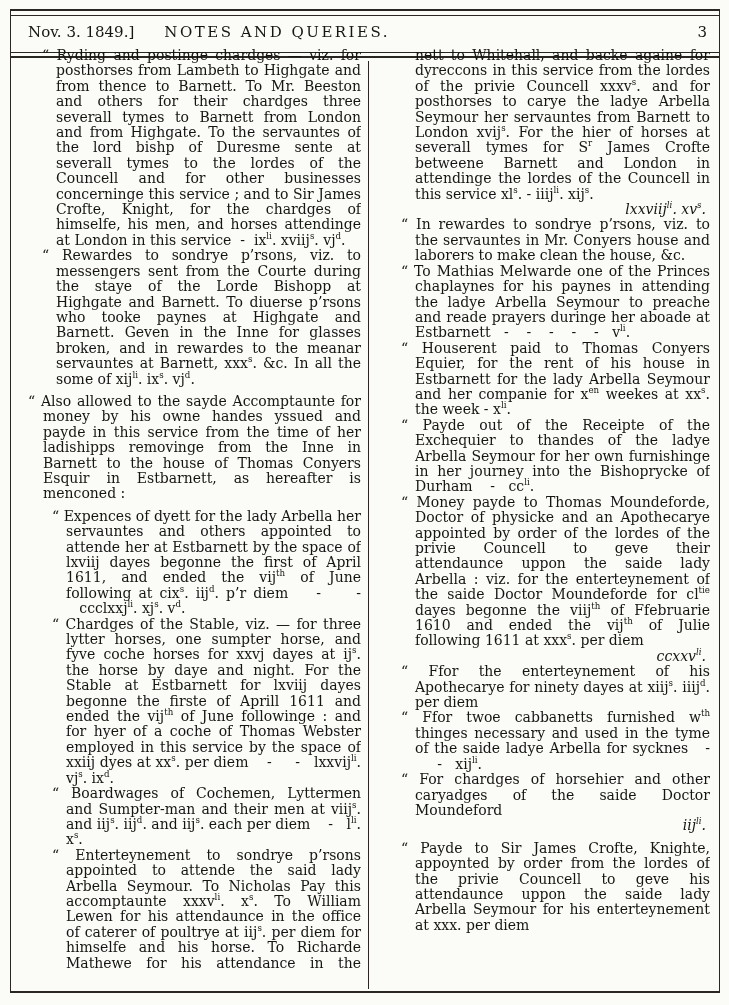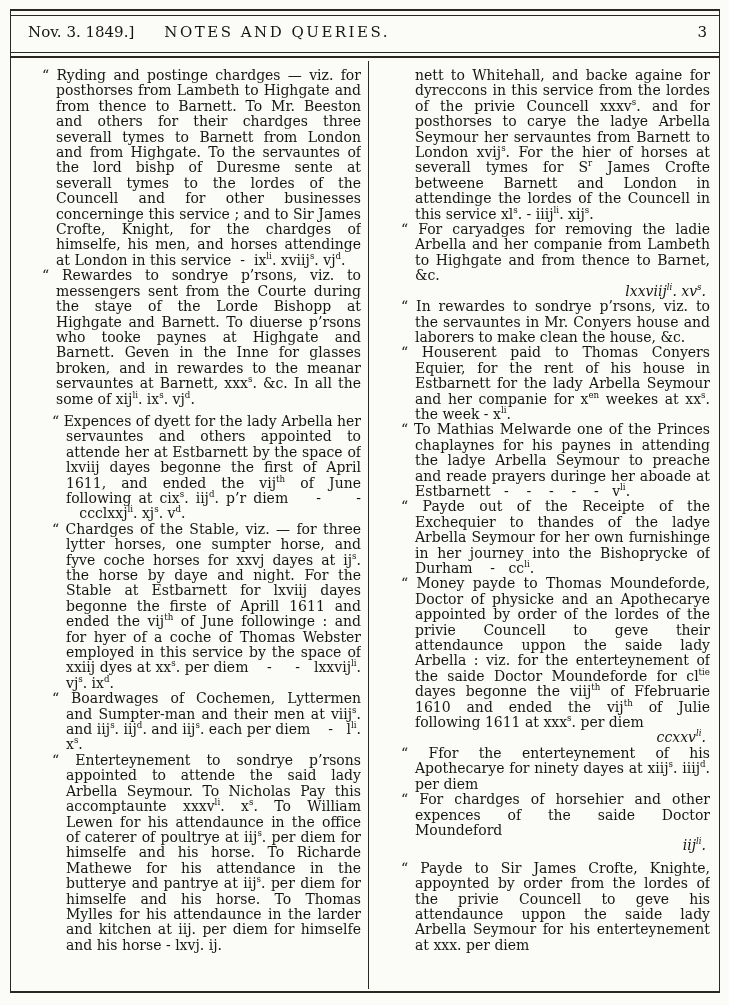--- a/index.html
+++ b/index.html
@@ -18,21 +18,21 @@
   .frame-right{left:719px;top:9px;height:984px;width:0;border-left:1px solid #2a2723;}
   .divider{left:368px;top:61px;height:928px;width:0;border-left:1px solid #2a2723;}
 
   
   .header{position:absolute;top:23px;left:28px;right:22px;display:flex;align-items:baseline;}
   .header-date{font-size:15px;white-space:nowrap;}
   .header-title{flex:1;text-align:left;font-size:15px;letter-spacing:2.5px;white-space:nowrap;margin-left:30px;}
   .header-page{font-size:15px;white-space:nowrap;}
 
   
-  .col{position:absolute;top:68px;width:333px;height:924px;overflow:hidden;
+  .col{position:absolute;top:48px;width:333px;height:924px;overflow:hidden;
        font-size:14px;line-height:15.4px;text-align:justify;}
   .col-left{left:28px;}
   .col-right{left:377px;}
 
   .para{margin:0;}
   .q0{padding-left:15px;text-indent:-15px;}
   .q1{padding-left:28px;text-indent:-14px;}
   .q2{padding-left:38px;text-indent:-14px;}
   .cont{padding-left:38px;text-indent:0;}
   .gap{margin-top:7px;}
@@ -53,36 +53,37 @@
     <span class="header-title">NOTES AND QUERIES.</span>
     <span class="header-page">3</span>
   </div>
 
   <div class="rule rule-header"></div>
   <div class="rule divider"></div>
 
   <div class="col col-left">
       <div class="para q1">“ Ryding and postinge chardges — viz. for posthorses from Lambeth to Highgate and from thence to Barnett.  To Mr. Beeston and others for their chardges three severall tymes to Barnett from London and from Highgate.  To the servauntes of the lord bishp of Duresme sente at severall tymes to the lordes of the Councell and for other businesses concerninge this service ; and to Sir James Crofte, Knight, for the chardges of himselfe, his men, and horses attendinge at London in this service&nbsp; - &nbsp;ix<sup>li</sup>. xviij<sup>s</sup>. vj<sup>d</sup>.</div>
       <div class="para q1">“ Rewardes to sondrye p’rsons, viz. to messengers sent from the Courte during the staye of the Lorde Bishopp at Highgate and Barnett.  To diuerse p’rsons who tooke paynes at Highgate and Barnett.  Geven in the Inne for glasses broken, and in rewardes to the meanar servauntes at Barnett, xxx<sup>s</sup>. &amp;c.  In all the some of xij<sup>li</sup>. ix<sup>s</sup>. vj<sup>d</sup>.</div>
+      <div class="para q0 gap">“ Also allowed to the sayde Accomptaunte for money by his owne handes yssued and payde in this service from the time of her ladishipps removinge from the Inne in Barnett to the house of Thomas Conyers Esquir in Estbarnett, as hereafter is menconed :</div>
       <div class="para q2 gap">“ Expences of dyett for the lady Arbella her servauntes and others appointed to attende her at Estbarnett by the space of lxviij dayes begonne the first of April 1611, and ended the vij<sup>th</sup> of June following at cix<sup>s</sup>. iij<sup>d</sup>. p’r diem&nbsp;&nbsp;&nbsp;&nbsp;-&nbsp;&nbsp;&nbsp;&nbsp;&nbsp;-&nbsp;&nbsp;&nbsp;ccclxxj<sup>li</sup>. xj<sup>s</sup>. v<sup>d</sup>.</div>
       <div class="para q2">“ Chardges of the Stable, viz. — for three lytter horses, one sumpter horse, and fyve coche horses for xxvj dayes at ij<sup>s</sup>. the horse by daye and night.  For the Stable at Estbarnett for lxviij dayes begonne the firste of Aprill 1611 and ended the vij<sup>th</sup> of June followinge : and for hyer of a coche of Thomas Webster employed in this service by the space of xxiij dyes at xx<sup>s</sup>. per diem&nbsp;&nbsp;&nbsp;&nbsp;-&nbsp;&nbsp;&nbsp;&nbsp;&nbsp;-&nbsp;&nbsp;&nbsp;lxxvij<sup>li</sup>. vj<sup>s</sup>. ix<sup>d</sup>.</div>
       <div class="para q2">“ Boardwages of Cochemen, Lyttermen and Sumpter-man and their men at viij<sup>s</sup>. and iij<sup>s</sup>. iij<sup>d</sup>. and iij<sup>s</sup>. each per diem&nbsp;&nbsp;&nbsp;&nbsp;-&nbsp;&nbsp;&nbsp;l<sup>li</sup>. x<sup>s</sup>.</div>
       <div class="para q2">“ Enterteynement to sondrye p’rsons appointed to attende the said lady Arbella Seymour.  To Nicholas Pay this accomptaunte xxxv<sup>li</sup>. x<sup>s</sup>.  To William Lewen for his attendaunce in the office of caterer of poultrye at iij<sup>s</sup>. per diem for himselfe and his horse.  To Richarde Mathewe for his attendance in the butterye and pantrye at iij<sup>s</sup>. per diem for himselfe and his horse.  To Thomas Mylles for his attendaunce in the larder and kitchen at iij. per diem for himselfe and his horse - lxvj. ij.</div>
     </div>
   <div class="col col-right">
       <div class="para cont">nett to Whitehall, and backe againe for dyreccons in this service from the lordes of the privie Councell xxxv<sup>s</sup>. and for posthorses to carye the ladye Arbella Seymour her servauntes from Barnett to London xvij<sup>s</sup>.  For the hier of horses at severall tymes for S<sup>r</sup> James Crofte betweene Barnett and London in attendinge the lordes of the Councell in this service xl<sup>s</sup>. - iiij<sup>li</sup>. xij<sup>s</sup>.</div>
-      <div class="para q2">“ For caryadges for removing the ladie Arbella and her companie from Lambeth to Highgate and from thence to Barnet, &amp;c.</div>
       <div class="amount">lxxviij<sup>li</sup>. xv<sup>s</sup>.</div>
       <div class="para q2">“ In rewardes to sondrye p’rsons, viz. to the servauntes in Mr. Conyers house and laborers to make clean the house, &amp;c.</div>
+      <div class="para q2">“ To Mathias Melwarde one of the Princes chaplaynes for his paynes in attending the ladye Arbella Seymour to preache and reade prayers duringe her aboade at Estbarnett&nbsp;&nbsp;&nbsp;-&nbsp;&nbsp;&nbsp;&nbsp;-&nbsp;&nbsp;&nbsp;&nbsp;-&nbsp;&nbsp;&nbsp;&nbsp;-&nbsp;&nbsp;&nbsp;&nbsp;-&nbsp;&nbsp;&nbsp;v<sup>li</sup>.</div>
       <div class="para q2">“ Houserent paid to Thomas Conyers Equier, for the rent of his house in Estbarnett for the lady Arbella Seymour and her companie for x<sup>en</sup> weekes at xx<sup>s</sup>. the week - x<sup>li</sup>.</div>
-      <div class="para q2">“ To Mathias Melwarde one of the Princes chaplaynes for his paynes in attending the ladye Arbella Seymour to preache and reade prayers duringe her aboade at Estbarnett&nbsp;&nbsp;&nbsp;-&nbsp;&nbsp;&nbsp;&nbsp;-&nbsp;&nbsp;&nbsp;&nbsp;-&nbsp;&nbsp;&nbsp;&nbsp;-&nbsp;&nbsp;&nbsp;&nbsp;-&nbsp;&nbsp;&nbsp;v<sup>li</sup>.</div>
       <div class="para q2">“ Payde out of the Receipte of the Exchequier to thandes of the ladye Arbella Seymour for her own furnishinge in her journey into the Bishoprycke of Durham&nbsp;&nbsp;&nbsp;&nbsp;-&nbsp;&nbsp;&nbsp;cc<sup>li</sup>.</div>
       <div class="para q2">“ Money payde to Thomas Moundeforde, Doctor of physicke and an Apothecarye appointed by order of the lordes of the privie Councell to geve their attendaunce uppon the saide lady Arbella : viz. for the enterteynement of the saide Doctor Moundeforde for cl<sup>tie</sup> dayes begonne the viij<sup>th</sup> of Ffebruarie 1610 and ended the vij<sup>th</sup> of Julie following 1611 at xxx<sup>s</sup>. per diem</div>
       <div class="amount">ccxxv<sup>li</sup>.</div>
       <div class="para q2">“ Ffor the enterteynement of his Apothecarye for ninety dayes at xiij<sup>s</sup>. iiij<sup>d</sup>. per diem</div>
-      <div class="para q2">“ For chardges of horsehier and other expences of the saide Doctor Moundeford</div>
+      <div class="para q2">“ Ffor twoe cabbanetts furnished w<sup>th</sup> thinges necessary and used in the tyme of the saide ladye Arbella for sycknes&nbsp;&nbsp;&nbsp;-&nbsp;&nbsp;&nbsp;&nbsp;&nbsp;-&nbsp;&nbsp;&nbsp;xij<sup>li</sup>.</div>
+      <div class="para q2">“ For chardges of horsehier and other caryadges of the saide Doctor Moundeford</div>
       <div class="amount">iij<sup>li</sup>.</div>
       <div class="para q2 gap">“ Payde to Sir James Crofte, Knighte, appoynted by order from the lordes of the privie Councell to geve his attendaunce uppon the saide lady Arbella Seymour for his enterteynement at xxx. per diem</div>
     </div>
 
   <div class="rule rule-bottom"></div>
 
 </div>
 
 </body></html>

